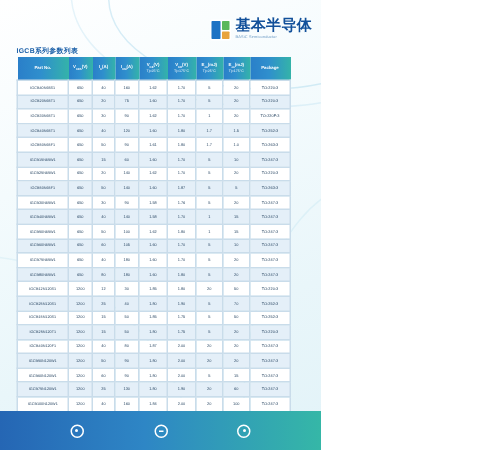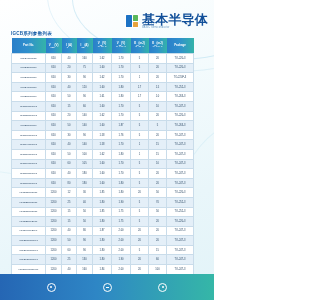--- a/index.html
+++ b/index.html
@@ -22,21 +22,21 @@
 
   
   .logo{position:absolute;right:6px;top:13px;display:flex;align-items:center;gap:3px;}
   .logo-mark{width:14px;height:14px;background:#ffffff;border-radius:1px;
     display:grid;grid-template-columns:1fr 1fr;grid-template-rows:1fr 1fr;gap:1px;padding:1px;box-sizing:border-box;}
   .lm{border-radius:.5px;}
   .lm.a{background:#1d72c4;grid-row:1 / span 2;}
   .lm.b{background:#5bb85b;}
   .lm.c{background:#e8a33d;}
   .logo-txt{display:flex;flex-direction:column;line-height:1;}
-  .logo-cn{font-size:13px;font-weight:700;color:#12509a;letter-spacing:.2px;}
+  .logo-cn{font-size:10px;font-weight:700;color:#12509a;letter-spacing:.2px;}
   .logo-en{font-size:2.6px;color:#6b9ac4;letter-spacing:.1px;margin-top:1.2px;}
 
   
   .title{position:absolute;left:11px;top:31px;font-size:4.6px;font-weight:700;color:#1a5fa8;letter-spacing:.2px;}
 
   
   .table-wrap{position:absolute;left:11px;top:38px;width:182px;}
   table{border-collapse:collapse;width:182px;table-layout:fixed;}
   thead th{
     background:linear-gradient(90deg,#2a7fc9 0%,#2f8fcd 45%,#34b3a9 100%);

